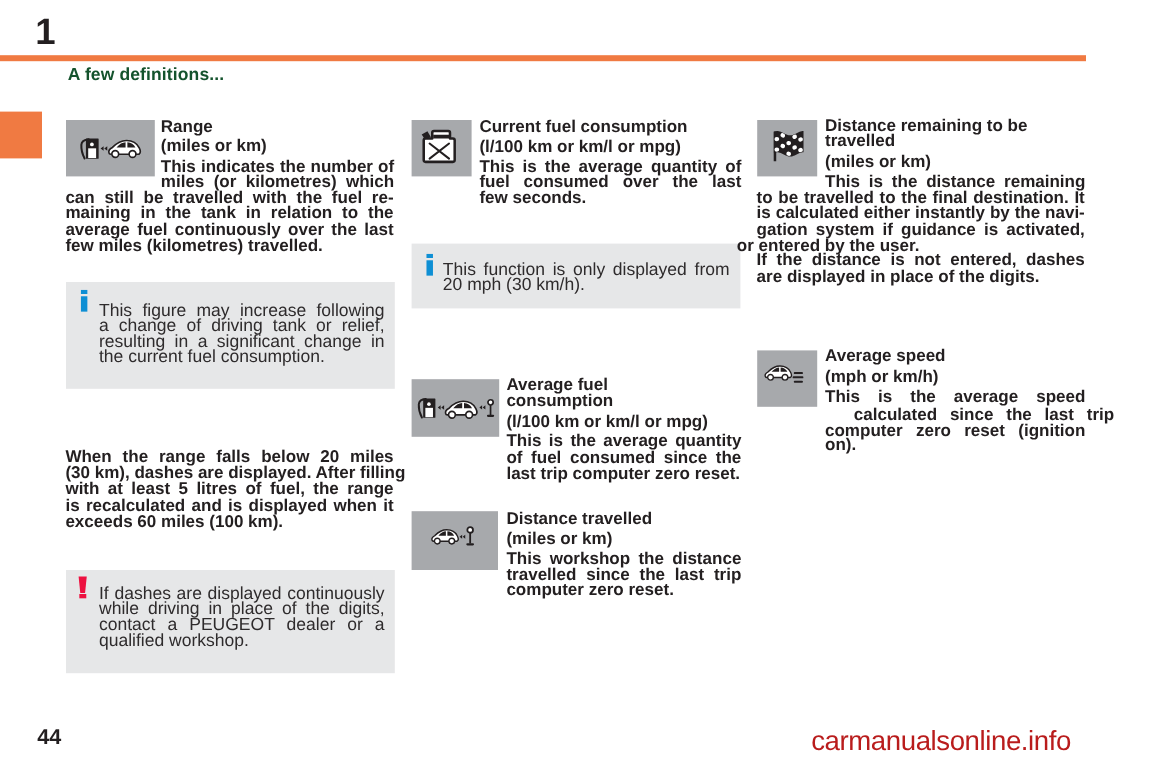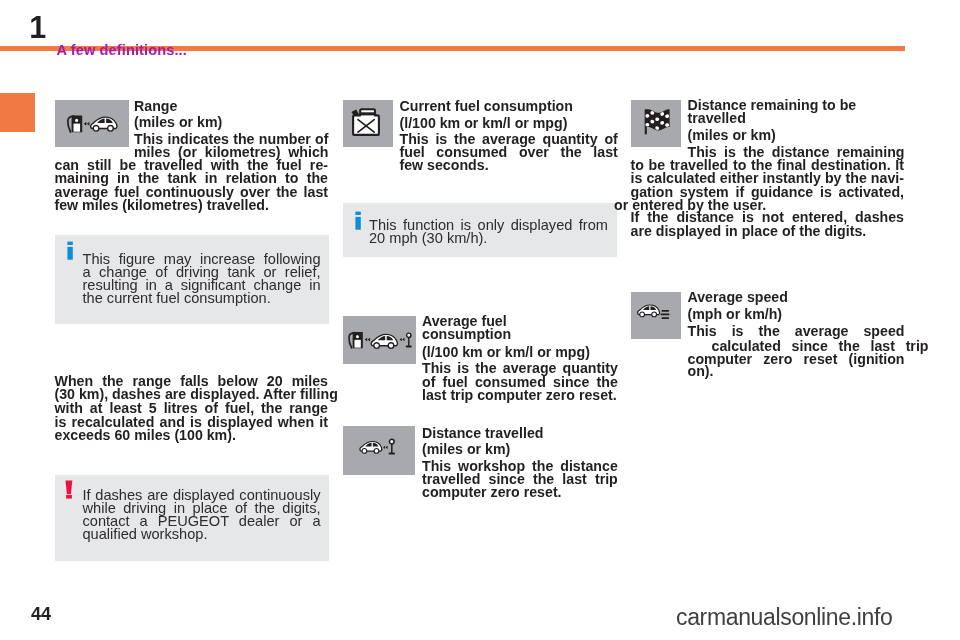--- a/index.html
+++ b/index.html
@@ -6,21 +6,21 @@
   html,body{margin:0;padding:0;}
   body{width:960px;height:640px;background:#ffffff;overflow:hidden;
        font-family:"Liberation Sans",sans-serif;}
   .page{position:relative;width:960px;height:640px;background:#fff;}
 
   
   .hdr-num{position:absolute;left:29.3px;top:12px;font-size:30.5px;font-weight:bold;color:#231f20;line-height:1;}
   .hdr-title{position:absolute;left:93.3px;top:22.5px;font-size:18.8px;font-weight:bold;color:#231f20;
              line-height:1;letter-spacing:0.78px;}
   .hdr-rule{position:absolute;left:0;top:46px;width:905px;height:4.6px;background:#f07a42;}
-  .sect-head{position:absolute;left:56.5px;top:43px;font-size:14.6px;font-weight:bold;color:#a21caf;line-height:1;letter-spacing:.1px;}
+  .sect-head{position:absolute;left:56.5px;top:56px;font-size:14.6px;font-weight:bold;color:#14532d;line-height:1;letter-spacing:.1px;}
   .tab{position:absolute;left:0;top:93px;width:35px;height:39px;background:#f07a42;}
 
   
   .defblk{position:absolute;color:#231f20;}
   .defblk .ln{font-weight:bold;font-size:14.2px;line-height:13.3px;letter-spacing:0px;
               text-align:justify;text-align-last:justify;white-space:nowrap;}
   .defblk .ln.last{text-align-last:left;white-space:normal;}
   .iconbox{position:absolute;background:#a7a9ac;}
   .iconbox svg{display:block;position:absolute;}
 
@@ -30,21 +30,21 @@
       text-align:justify;text-align-last:justify;white-space:nowrap;}
   .nl.last{text-align-last:left;}
 
   
   .para{position:absolute;color:#231f20;}
   .para .ln{font-weight:bold;font-size:14.2px;line-height:13.3px;letter-spacing:0px;
             text-align:justify;text-align-last:justify;white-space:nowrap;}
   .para .ln.last{text-align-last:left;}
 
   .pageno{position:absolute;left:31px;top:605px;font-size:18px;font-weight:bold;color:#231f20;line-height:1;}
-  .wm{position:absolute;left:676px;top:606px;font-size:23px;color:#404040;line-height:1;letter-spacing:-0.35px;}
+  .wm{position:absolute;left:676px;top:606px;font-size:23px;color:#b91c1c;line-height:1;letter-spacing:-0.35px;}
 </style>
 </head>
 <body>
 
 <div class="page">
 
   <div class="hdr-num">1</div>
   <div class="hdr-rule"></div>
   <div class="sect-head">A few definitions...</div>
   <div class="tab"></div>

